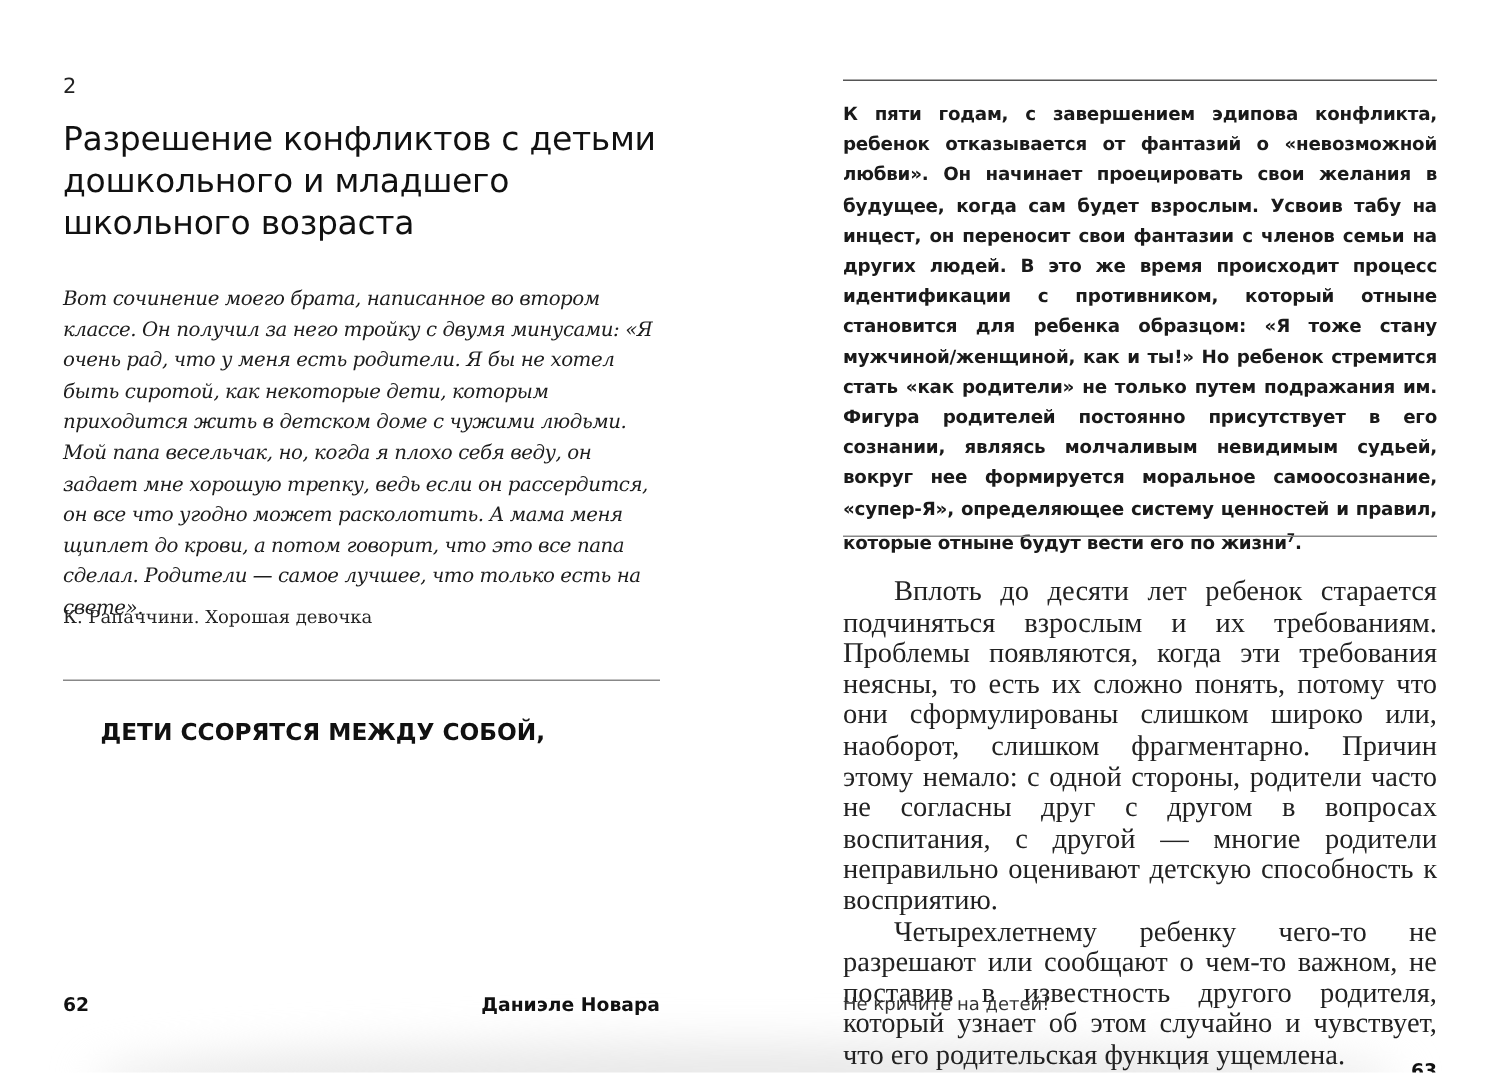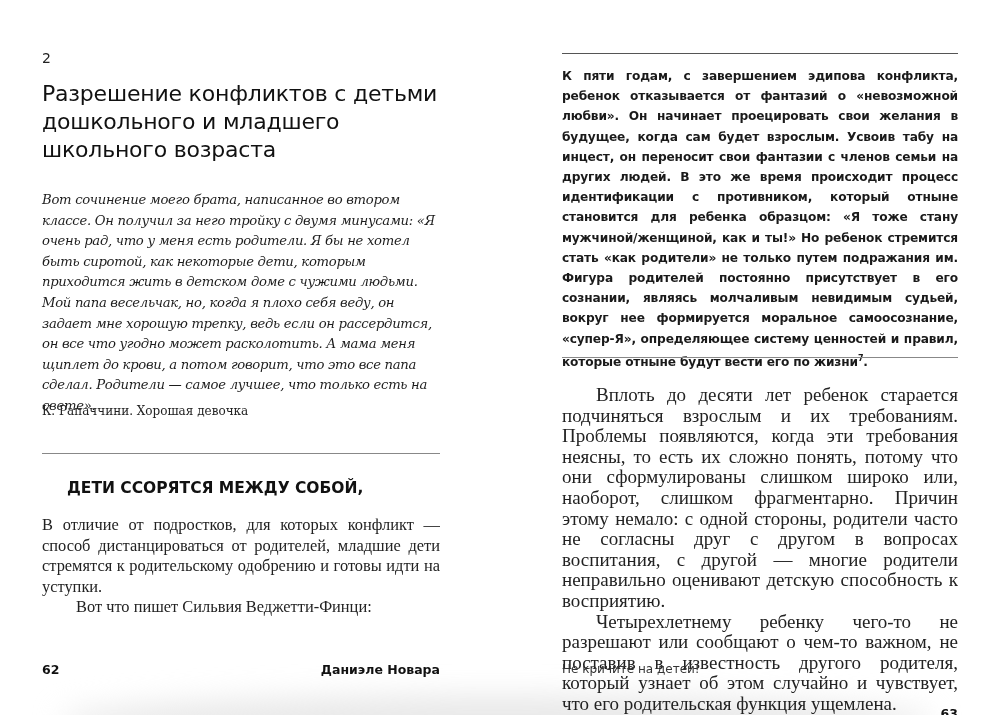--- a/index.html
+++ b/index.html
@@ -81,24 +81,20 @@
 
 <div class="page left">
   <div class="chapter-num">2</div>
   <h1 class="chapter-title">Разрешение конфликтов с детьми дошкольного и младшего школьного возраста</h1>
   <p class="epigraph">Вот сочинение моего брата, написанное во втором классе. Он получил за него тройку с двумя минусами: «Я очень рад, что у меня есть родители. Я бы не хотел быть сиротой, как некоторые дети, которым приходится жить в детском доме с чужими людьми. Мой папа весельчак, но, когда я плохо себя веду, он задает мне хорошую трепку, ведь если он рассердится, он все что угодно может расколотить. А мама меня щиплет до крови, а потом говорит, что это все папа сделал. Родители — самое лучшее, что только есть на свете».</p>
   <div class="epigraph-source">К. Рапаччини. Хорошая девочка</div>
   <div class="rule l"></div>
   <h2 class="subhead">
     <span>ДЕТИ ССОРЯТСЯ МЕЖДУ СОБОЙ,</span><br>
   </h2>
-  <div class="body-l">
-    <p>В отличие от подростков, для которых конфликт — способ дистанцироваться от родителей, младшие дети стремятся к родительскому одобрению и готовы идти на уступки.</p>
-    <p class="indent">Вот что пишет Сильвия Веджетти-Финци:</p>
-  </div>
   <div class="footer f-num">62</div>
   <div class="footer f-author">Даниэле Новара</div>
 </div>
 
 <div class="page right">
   <div class="rule r1"></div>
   <p class="boxed"><span>К пяти годам, с завершением эдипова конфликта, ребенок отказывается от фантазий о «невозможной любви». Он начинает проецировать свои желания в будущее, когда сам будет взрослым. Усвоив табу на инцест, он переносит свои фантазии с членов семьи на других людей. В это же время происходит процесс идентификации с противником, который отныне становится для ребенка образцом: «Я тоже стану мужчиной/женщиной, как и ты!» Но ребенок стремится стать «как родители» не только путем подражания им. Фигура родителей постоянно присутствует в его сознании, являясь молчаливым невидимым судьей, вокруг нее формируется моральное самоосознание, «супер-Я», определяющее систему ценностей и правил, которые отныне будут вести его по жизни</span><sup>7</sup><span>.</span></p>
   <div class="rule r2"></div>
   <div class="body-r">
     <p class="indent">Вплоть до десяти лет ребенок старается подчиняться взрослым и их требованиям. Проблемы появляются, когда эти требования неясны, то есть их сложно понять, потому что они сформулированы слишком широко или, наоборот, слишком фрагментарно. Причин этому немало: с одной стороны, родители часто не согласны друг с другом в вопросах воспитания, с другой — многие родители неправильно оценивают детскую способность к восприятию.</p>

